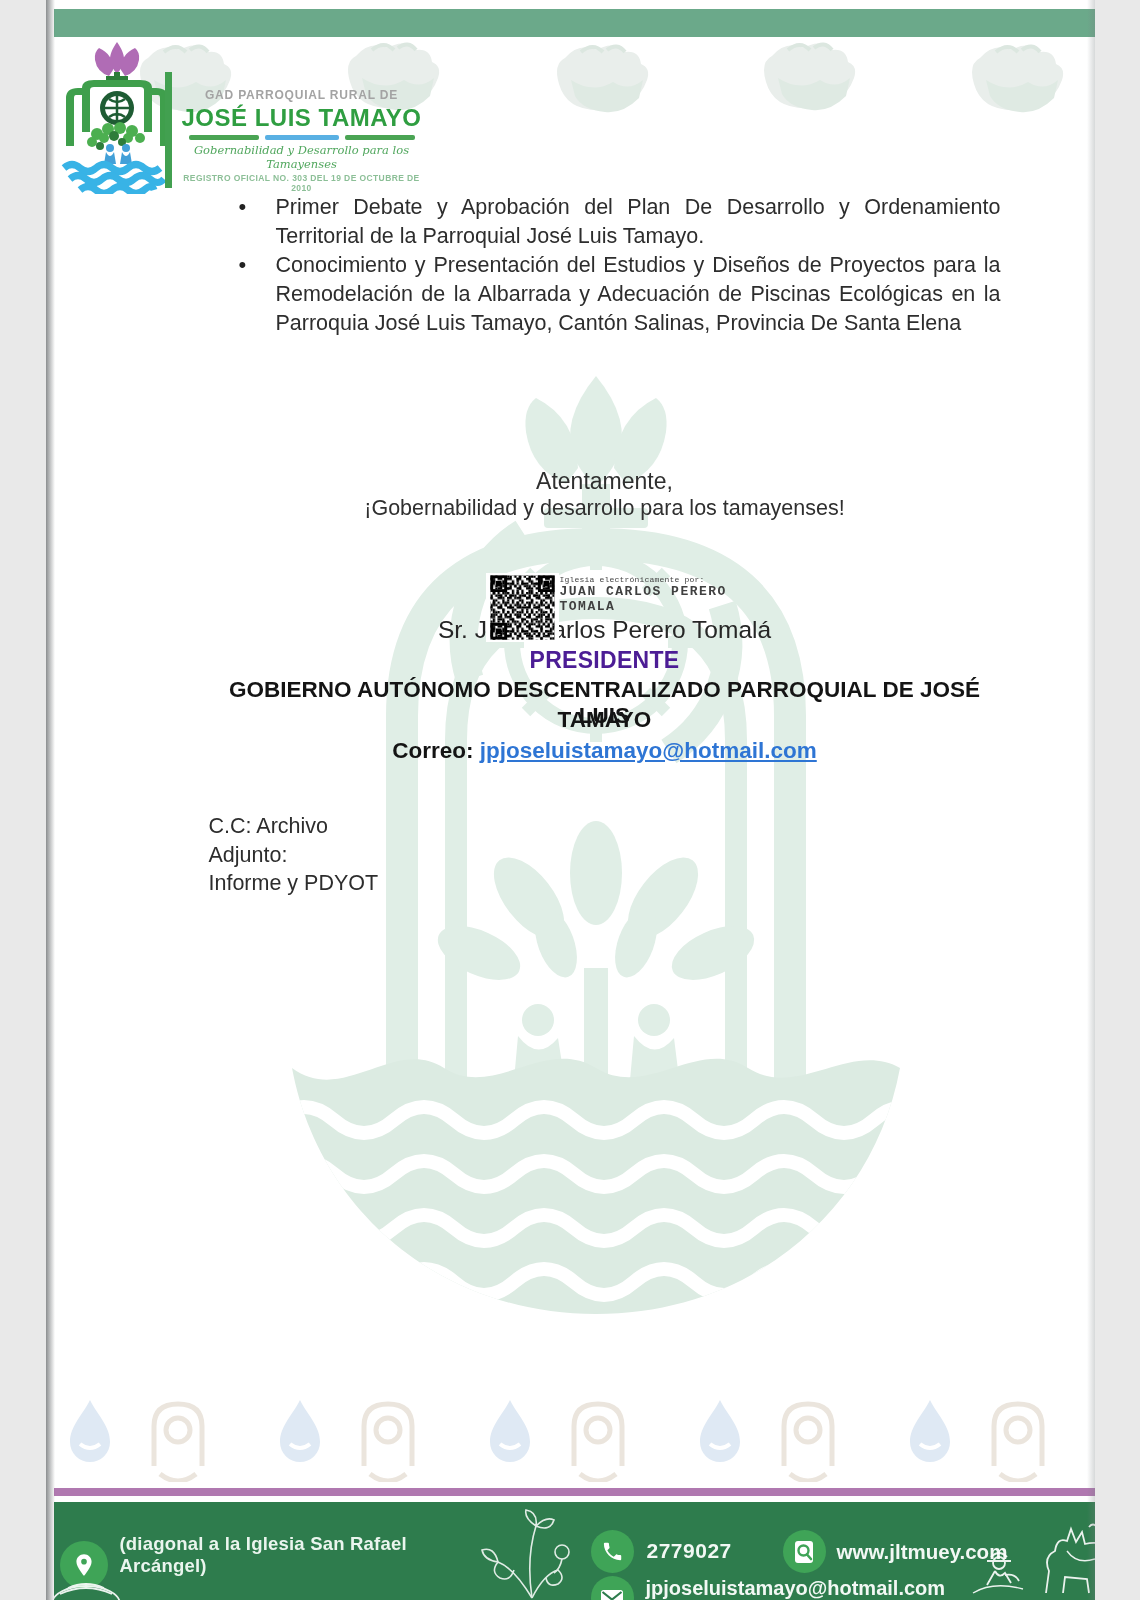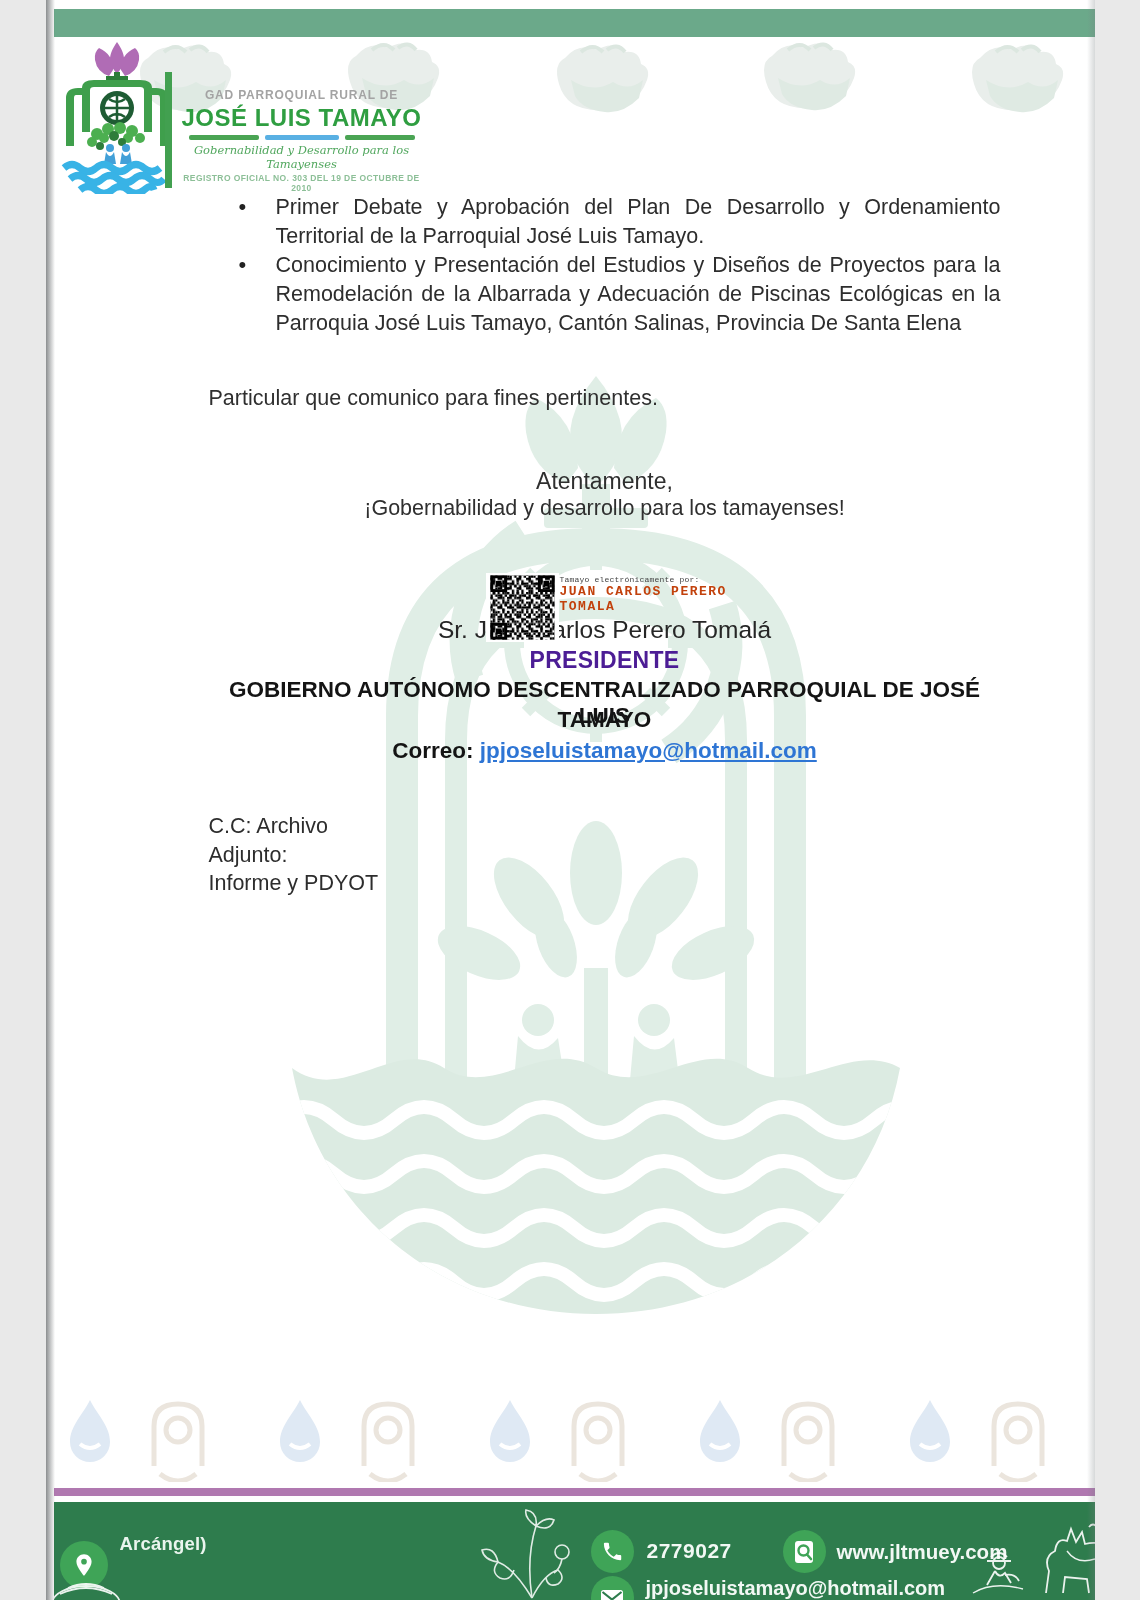--- a/index.html
+++ b/index.html
@@ -49,21 +49,21 @@
   .orgline1   { top:677px; text-align:center; font-size:22.5px; font-weight:800; color:#141414; }
   .orgline2   { top:707px; text-align:center; font-size:22.5px; font-weight:800; color:#141414; }
   .correo     { top:738px; text-align:center; font-size:22.5px; font-weight:800; color:#141414; }
   .correo a   { color:#2e75d4; text-decoration:underline; cursor:pointer; }
   .ccblock    { top:812px; font-size:21.5px; line-height:28.6px; color:#2d2d2d; }
 
   
   .qr-wrap  { position:absolute; left:440px; top:573px; width:73px; height:69px; background:#fff; z-index:4; }
   .stamp    { position:absolute; left:514px; top:575px; z-index:4; font-family:"Liberation Mono", monospace; }
   .stamp-caption { font-size:8px; color:#444; letter-spacing:.2px; }
-  .stamp-name    { font-size:13px; font-weight:700; color:#c2410c; letter-spacing:1.5px; line-height:15px; }
+  .stamp-name    { font-size:13px; font-weight:700; color:#404040; letter-spacing:1.5px; line-height:15px; }
 
   
   .purple-line { position:absolute; left:8px; top:1488px; width:1126px; height:8px; background:#b078b0; z-index:5; }
   .footer-band { position:absolute; left:8px; top:1502px; width:1132px; height:98px; background:#2e7c4d; z-index:5; }
   .f-abs { position:absolute; z-index:6; }
   .f-icon { border-radius:50%; background:#3fa457; display:flex; align-items:center; justify-content:center; }
   .addr { left:74px; top:1533px; width:372px; font-size:18.5px; line-height:21.5px; font-weight:600;
           color:#eaf5ee; letter-spacing:.2px; }
   .f-text { color:#f2f8f4; font-weight:600; }
   .phone-text { left:601px; top:1539px; font-size:21px; letter-spacing:.5px; }
@@ -201,21 +201,20 @@
       <path d="M0,860 q30,-26 60,0 t60,0 t60,0 t60,0 t60,0 t60,0 t60,0 t60,0 t60,0 t60,0 t60,0"></path>
       <path d="M0,914 q30,-26 60,0 t60,0 t60,0 t60,0 t60,0 t60,0 t60,0 t60,0 t60,0 t60,0 t60,0"></path>
     </g>
   </svg>
 
   <div class="blk bullets">
     <div class="li">Primer Debate y Aprobación del Plan De Desarrollo y Ordenamiento Territorial de la Parroquial José Luis Tamayo.</div>
     <div class="li">Conocimiento y Presentación del Estudios y Diseños de Proyectos para la Remodelación de la Albarrada y Adecuación de Piscinas Ecológicas en la Parroquia José Luis Tamayo, Cantón Salinas, Provincia De Santa Elena</div>
   </div>
 
-  <div class="blk closing">Particular que comunico para fines pertinentes.</div>
   <div class="blk salutation">Atentamente,</div>
   <div class="blk motto">¡Gobernabilidad y desarrollo para los tamayenses!</div>
 
   <div class="blk signer">Sr. Juan Carlos Perero Tomalá</div>
 
   <div class="qr-wrap">
     <svg width="73" height="69" viewBox="0 0 29 29">
       <defs>
         <pattern id="qrp" width="4" height="4" patternUnits="userSpaceOnUse">
           <rect x="0" y="0" width="1" height="1"></rect>
@@ -239,21 +238,21 @@
         <path d="M1,1 h7 v7 h-7 z M2.2,2.2 v4.6 h4.6 v-4.6 z" fill-rule="evenodd"></path>
         <rect x="3.3" y="3.3" width="2.4" height="2.4"></rect>
         <path d="M21,1 h7 v7 h-7 z M22.2,2.2 v4.6 h4.6 v-4.6 z" fill-rule="evenodd"></path>
         <rect x="23.3" y="3.3" width="2.4" height="2.4"></rect>
         <path d="M1,21 h7 v7 h-7 z M2.2,22.2 v4.6 h4.6 v-4.6 z" fill-rule="evenodd"></path>
         <rect x="3.3" y="23.3" width="2.4" height="2.4"></rect>
       </g>
     </svg>
   </div>
   <div class="stamp">
-    <div class="stamp-caption">Tamayo electrónicamente por:</div>
+    <div class="stamp-caption">Iglesia electrónicamente por:</div>
     <div class="stamp-name">JUAN CARLOS PERERO</div>
     <div class="stamp-name">TOMALA</div>
   </div>
 
   <div class="blk role">PRESIDENTE</div>
   <div class="blk orgline1">GOBIERNO AUTÓNOMO DESCENTRALIZADO PARROQUIAL DE JOSÉ LUIS</div>
   <div class="blk orgline2">TAMAYO</div>
   <div class="blk correo"><span>Correo: </span><a>jpjoseluistamayo@hotmail.com</a></div>
 
   <div class="blk ccblock">
@@ -290,20 +289,21 @@
   <div class="purple-line"></div>
   <div class="footer-band"></div>
 
   <div class="f-abs f-icon" style="left:14px; top:1541px; width:48px; height:48px;">
     <svg width="26" height="26" viewBox="0 0 24 24">
         <path d="M12 2C8.1 2 5 5.1 5 9c0 5 7 13 7 13s7-8 7-13c0-3.9-3.1-7-7-7zm0 9.5A2.6 2.6 0 1 1 12 6.3a2.6 2.6 0 0 1 0 5.2z" fill="#ffffff"></path>
       </svg>
   </div>
 
   <div class="f-abs addr">
+    <div>(diagonal a la Iglesia San Rafael</div>
     <div>Arcángel)</div>
   </div>
 
   <svg class="f-abs" style="left:428px; top:1508px;" width="112" height="92" viewBox="0 0 112 92">
     <g stroke="#ffffff" stroke-width="1.6" fill="none" opacity=".85">
       <path d="M58,90 Q52,50 62,18 M62,18 q-12,-8 -10,-16 q12,2 10,16 q10,-10 18,-6 q-4,12 -18,6"></path>
       <path d="M58,90 Q40,60 24,54 q-8,10 2,16 q10,4 14,-8"></path>
       <path d="M24,54 q-14,-2 -16,-12 q12,-4 16,12"></path>
       <path d="M58,90 Q70,66 84,62 q8,8 0,14 q-10,4 -12,-6"></path>
       <circle cx="88" cy="44" r="7"></circle>

